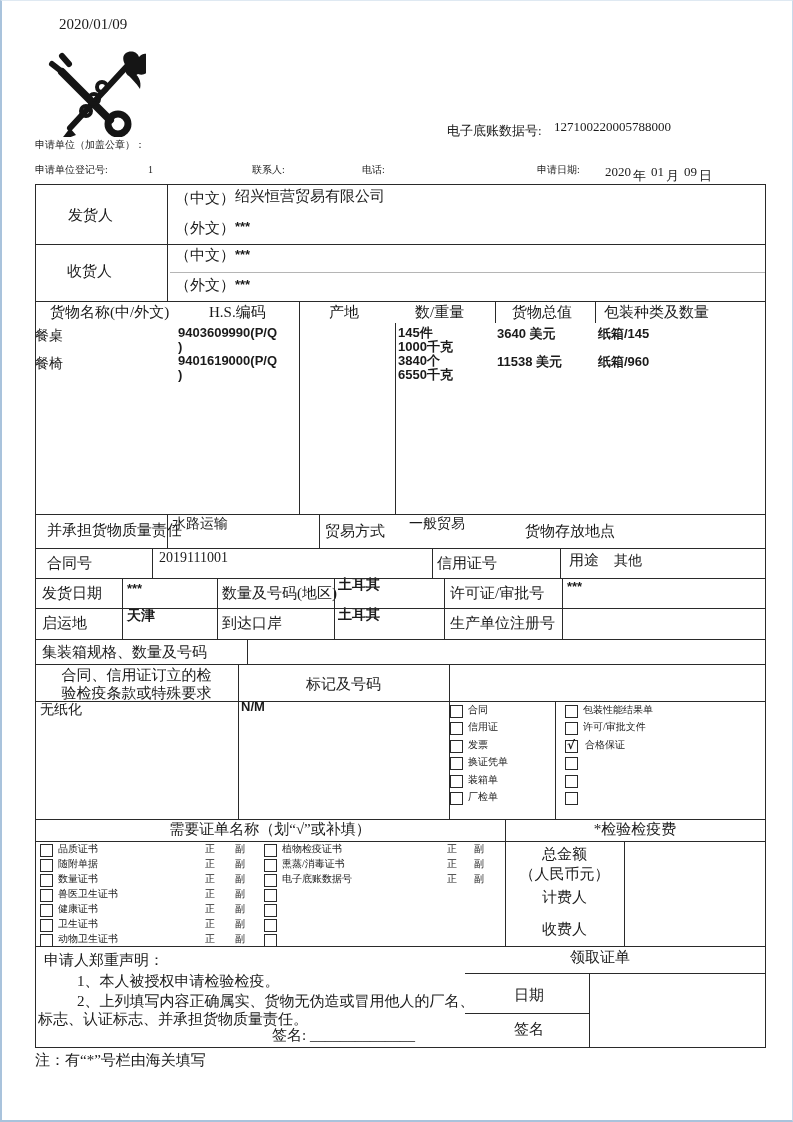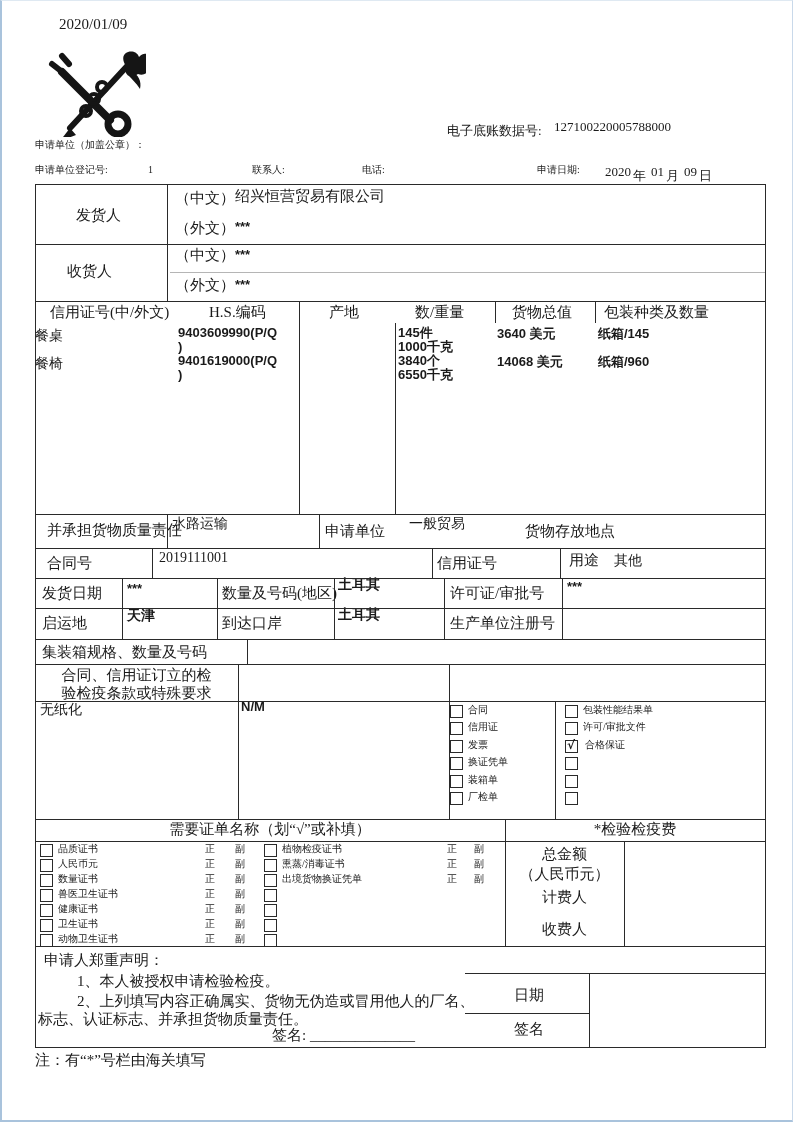--- a/index.html
+++ b/index.html
@@ -52,58 +52,58 @@
   <div class="t lbl14" style="left:33px;top:138px">申请单位（加盖公章）：</div>
   <div class="t lbl14" style="left:33px;top:163px">申请单位登记号:</div>
   <div class="t lbl14" style="left:146px;top:163px">1</div>
   <div class="t lbl14" style="left:250px;top:163px">联系人:</div>
   <div class="t lbl14" style="left:360px;top:163px">电话:</div>
   <div class="t lbl14" style="left:535px;top:163px">申请日期:</div>
   <div class="t" style="left:601px;top:165px">
     <span class="dnum">2020</span><span class="dunit">年</span><span class="dnum">01</span><span class="dunit">月</span><span class="dnum">09</span><span class="dunit">日</span>
   </div>
 
-  <div class="t lbl" style="left:74px;top:206px">发货人</div>
+  <div class="t lbl" style="left:66px;top:206px">发货人</div>
   <div class="t lbl" style="left:173px;top:189px">（中文）</div>
   <div class="t lbl" style="left:233px;top:187px">绍兴恒营贸易有限公司</div>
   <div class="t lbl" style="left:173px;top:219px">（外文）</div>
   <div class="t bval" style="left:233px;top:219px">***</div>
 
   <div class="t lbl" style="left:65px;top:262px">收货人</div>
   <div class="t lbl" style="left:173px;top:246px">（中文）</div>
   <div class="t bval" style="left:233px;top:247px">***</div>
   <div class="t lbl" style="left:173px;top:276px">（外文）</div>
   <div class="t bval" style="left:233px;top:277px">***</div>
 
-  <div class="t lbl" style="left:48px;top:303px">信用证号(中/外文)</div>
+  <div class="t lbl" style="left:48px;top:303px">货物名称(中/外文)</div>
   <div class="t lbl" style="left:207px;top:303px">H.S.编码</div>
   <div class="t lbl" style="left:327px;top:303px">产地</div>
   <div class="t lbl" style="left:413px;top:303px">数/重量</div>
   <div class="t lbl" style="left:510px;top:303px">货物总值</div>
   <div class="t lbl" style="left:602px;top:303px">包装种类及数量</div>
 
   <div class="t val" style="left:33px;top:327px">餐桌</div>
   <div class="t bval" style="left:176px;top:325px">9403609990(P/Q</div>
   <div class="t bval" style="left:176px;top:339px">)</div>
   <div class="t bval" style="left:396px;top:325px">145件</div>
   <div class="t bval" style="left:396px;top:339px">1000千克</div>
   <div class="t bval" style="left:495px;top:326px">3640 美元</div>
   <div class="t bval" style="left:596px;top:326px">纸箱/145</div>
 
   <div class="t val" style="left:33px;top:355px">餐椅</div>
   <div class="t bval" style="left:176px;top:353px">9401619000(P/Q</div>
   <div class="t bval" style="left:176px;top:367px">)</div>
   <div class="t bval" style="left:396px;top:353px">3840个</div>
   <div class="t bval" style="left:396px;top:367px">6550千克</div>
-  <div class="t bval" style="left:495px;top:354px">14068 美元</div>
+  <div class="t bval" style="left:495px;top:354px">11538 美元</div>
   <div class="t bval" style="left:596px;top:354px">纸箱/960</div>
 
   <div class="t lbl" style="left:45px;top:521px">并承担货物质量责任</div>
   <div class="t val" style="left:170px;top:515px">水路运输</div>
-  <div class="t lbl" style="left:323px;top:522px">申请单位</div>
+  <div class="t lbl" style="left:323px;top:522px">贸易方式</div>
   <div class="t val" style="left:407px;top:515px">一般贸易</div>
   <div class="t lbl" style="left:523px;top:522px">货物存放地点</div>
 
   <div class="t lbl" style="left:45px;top:554px">合同号</div>
   <div class="t val" style="left:157px;top:549px">2019111001</div>
   <div class="t lbl" style="left:435px;top:554px">信用证号</div>
   <div class="t lbl" style="left:567px;top:551px">用途</div>
   <div class="t val" style="left:612px;top:552px">其他</div>
 
   <div class="t lbl" style="left:40px;top:584px">发货日期</div>
@@ -116,20 +116,21 @@
   <div class="t lbl" style="left:40px;top:614px">启运地</div>
   <div class="t sval" style="left:125px;top:607px">天津</div>
   <div class="t lbl" style="left:220px;top:614px">到达口岸</div>
   <div class="t sval" style="left:336px;top:606px">土耳其</div>
   <div class="t lbl" style="left:448px;top:614px">生产单位注册号</div>
 
   <div class="t lbl" style="left:40px;top:643px">集装箱规格、数量及号码</div>
 
   <div class="t lbl ctr" style="left:33px;top:666px;width:203px">合同、信用证订立的检</div>
   <div class="t lbl ctr" style="left:33px;top:684px;width:203px">验检疫条款或特殊要求</div>
+  <div class="t lbl ctr" style="left:236px;top:675px;width:211px">标记及号码</div>
   <div class="t val" style="left:38px;top:701px">无纸化</div>
   <div class="t bval" style="left:239px;top:699px">N/M</div>
 
   <span class="cb" style="left:448px;top:704px"></span>
   <div class="t lbl14" style="left:466px;top:703px">合同</div>
   <span class="cb" style="left:448px;top:721px"></span>
   <div class="t lbl14" style="left:466px;top:720px">信用证</div>
   <span class="cb" style="left:448px;top:739px"></span>
   <div class="t lbl14" style="left:466px;top:738px">发票</div>
   <span class="cb" style="left:448px;top:756px"></span>
@@ -152,21 +153,21 @@
   <span class="cb" style="left:563px;top:791px"></span>
 
   <div class="t lbl ctr" style="left:33px;top:820px;width:470px">需要证单名称（划“√”或补填）</div>
   <div class="t lbl ctr" style="left:503px;top:820px;width:260px">*检验检疫费</div>
 
   <span class="cb" style="left:38px;top:843px"></span>
   <div class="t lbl14" style="left:56px;top:842px">品质证书</div>
   <div class="t lbl14" style="left:203px;top:842px">正</div>
   <div class="t lbl14" style="left:233px;top:842px">副</div>
   <span class="cb" style="left:38px;top:858px"></span>
-  <div class="t lbl14" style="left:56px;top:857px">人民币元</div>
+  <div class="t lbl14" style="left:56px;top:857px">随附单据</div>
   <div class="t lbl14" style="left:203px;top:857px">正</div>
   <div class="t lbl14" style="left:233px;top:857px">副</div>
   <span class="cb" style="left:38px;top:873px"></span>
   <div class="t lbl14" style="left:56px;top:872px">数量证书</div>
   <div class="t lbl14" style="left:203px;top:872px">正</div>
   <div class="t lbl14" style="left:233px;top:872px">副</div>
   <span class="cb" style="left:38px;top:888px"></span>
   <div class="t lbl14" style="left:56px;top:887px">兽医卫生证书</div>
   <div class="t lbl14" style="left:203px;top:887px">正</div>
   <div class="t lbl14" style="left:233px;top:887px">副</div>
@@ -185,39 +186,40 @@
 
   <span class="cb" style="left:262px;top:843px"></span>
   <div class="t lbl14" style="left:280px;top:842px">植物检疫证书</div>
   <div class="t lbl14" style="left:445px;top:842px">正</div>
   <div class="t lbl14" style="left:472px;top:842px">副</div>
   <span class="cb" style="left:262px;top:858px"></span>
   <div class="t lbl14" style="left:280px;top:857px">熏蒸/消毒证书</div>
   <div class="t lbl14" style="left:445px;top:857px">正</div>
   <div class="t lbl14" style="left:472px;top:857px">副</div>
   <span class="cb" style="left:262px;top:873px"></span>
-  <div class="t lbl14" style="left:280px;top:872px">出境货物换证凭单</div>
+  <div class="t lbl14" style="left:280px;top:872px">电子底账数据号</div>
   <div class="t lbl14" style="left:445px;top:872px">正</div>
   <div class="t lbl14" style="left:472px;top:872px">副</div>
   <span class="cb" style="left:262px;top:888px"></span>
   <span class="cb" style="left:262px;top:903px"></span>
   <span class="cb" style="left:262px;top:918px"></span>
   <span class="cb" style="left:262px;top:933px"></span>
 
   <div class="t lbl ctr" style="left:503px;top:845px;width:119px">总金额</div>
   <div class="t lbl ctr" style="left:503px;top:865px;width:119px">（人民币元）</div>
   <div class="t lbl ctr" style="left:503px;top:888px;width:119px">计费人</div>
   <div class="t lbl ctr" style="left:503px;top:920px;width:119px">收费人</div>
 
   <div class="t lbl" style="left:42px;top:951px">申请人郑重声明：</div>
   <div class="t lbl" style="left:75px;top:972px">1、本人被授权申请检验检疫。</div>
   <div class="t lbl" style="left:75px;top:992px">2、上列填写内容正确属实、货物无伪造或冒用他人的厂名、</div>
   <div class="t lbl" style="left:36px;top:1010px">标志、认证标志、并承担货物质量责任。</div>
   <div class="t lbl" style="left:270px;top:1026px"><span>签名:</span> <span>______________</span></div>
 
+  <div class="t lbl ctr" style="left:463px;top:948px;width:270px">领取证单</div>
   <div class="t lbl" style="left:512px;top:986px">日期</div>
   <div class="t lbl" style="left:512px;top:1020px">签名</div>
 
   <div class="t lbl" style="left:33px;top:1051px">注：有“*”号栏由海关填写</div>
 
   <div class="hl" style="left:33px;top:183px;width:731px"></div>
   <div class="hl" style="left:33px;top:243px;width:731px"></div>
   <div class="hl light" style="left:168px;top:271px;width:595px"></div>
   <div class="hl" style="left:33px;top:300px;width:731px"></div>
   <div class="hl" style="left:33px;top:513px;width:731px"></div>

